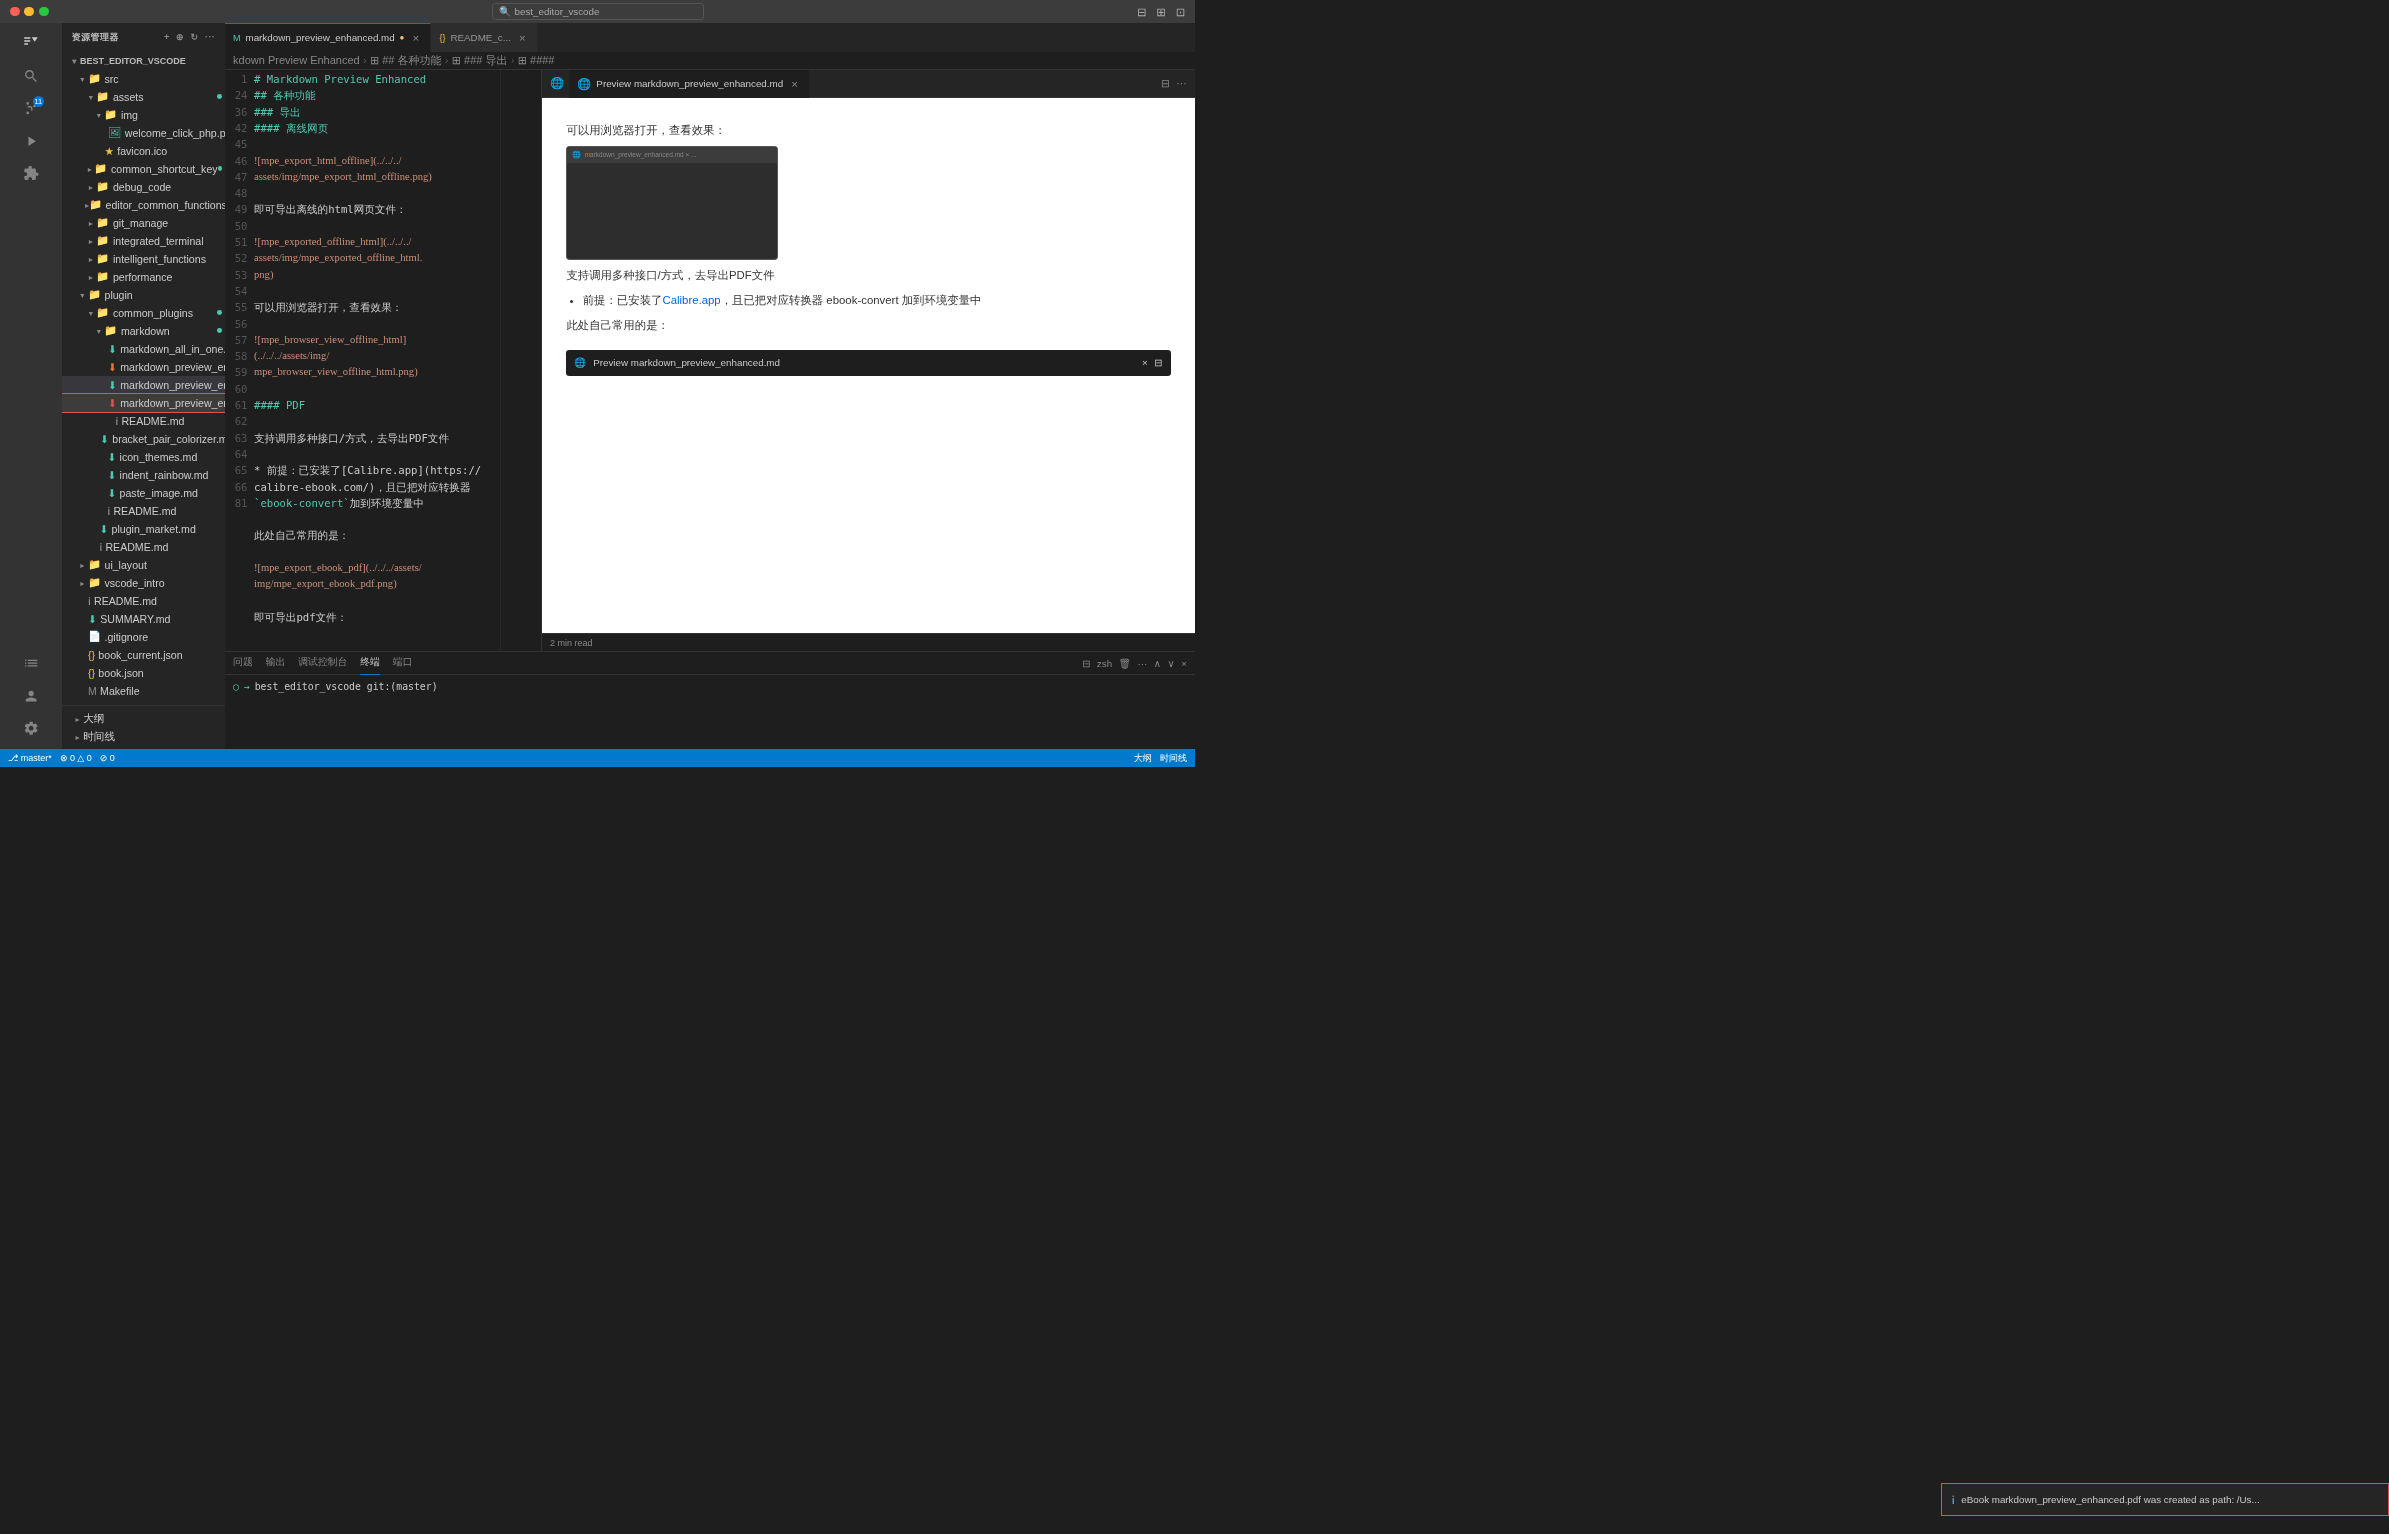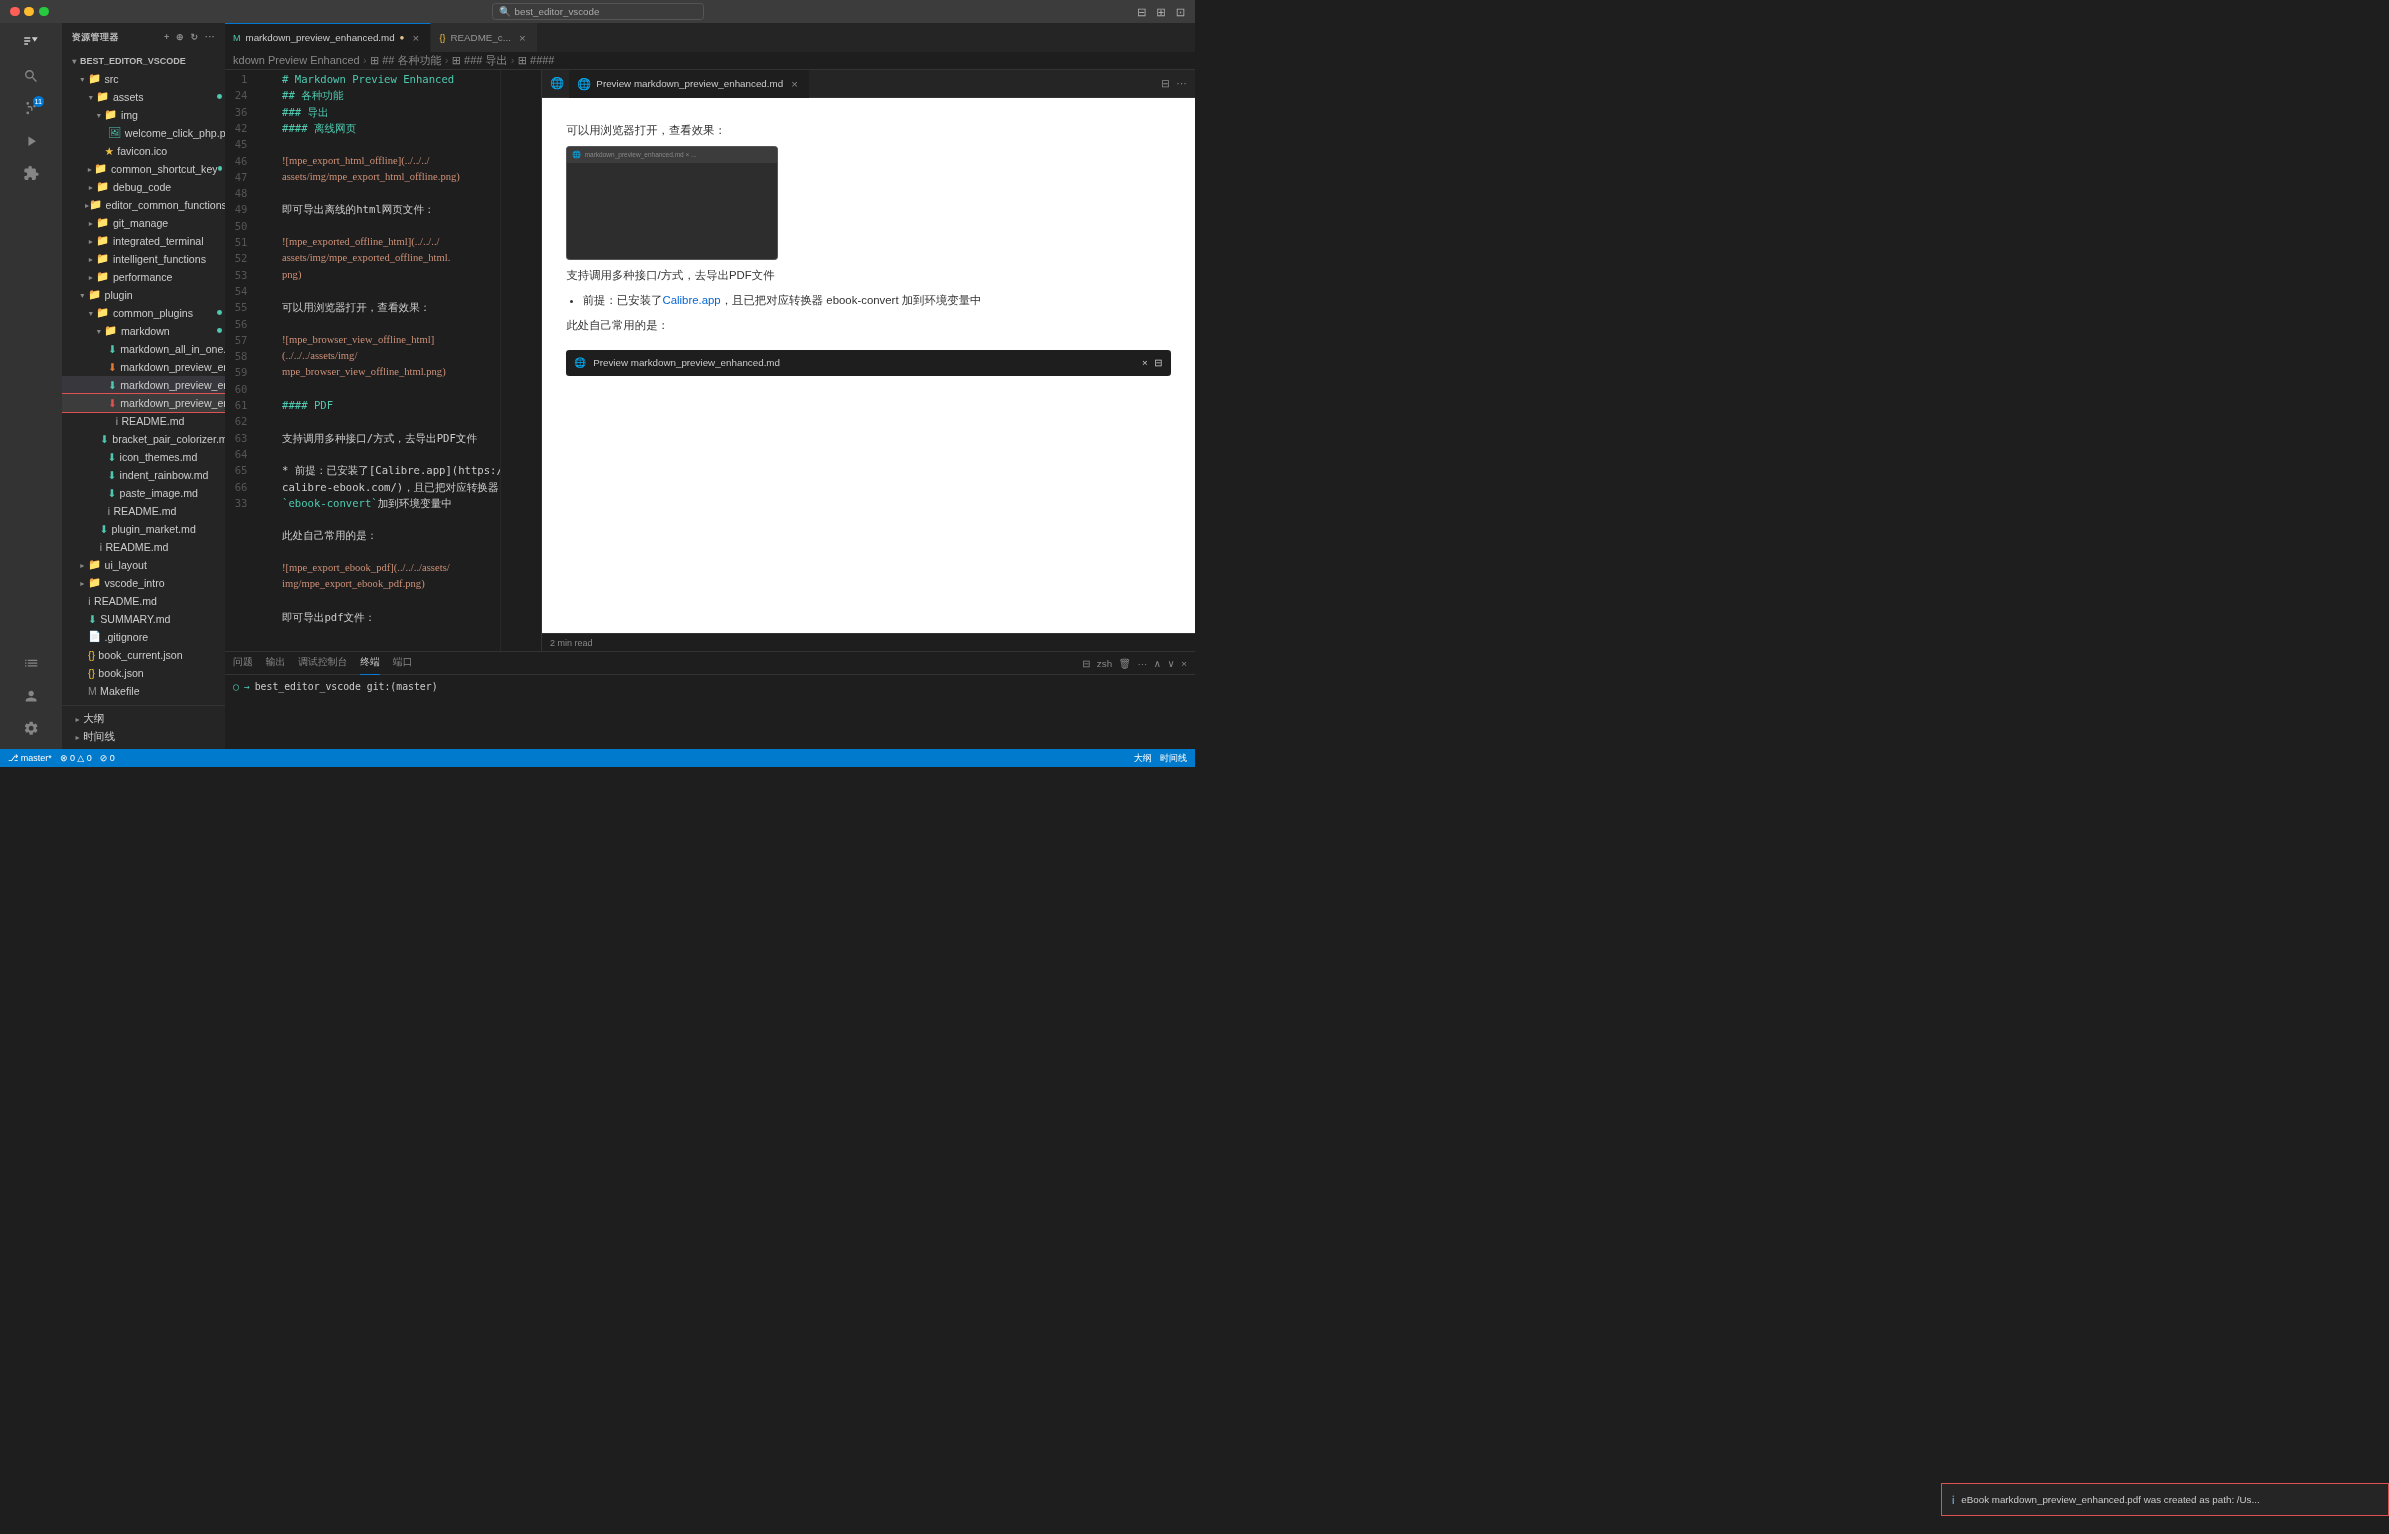--- a/index.html
+++ b/index.html
@@ -264,21 +264,20 @@
       color: #555;
       flex-shrink: 0;
       user-select: none;
       padding-top: 1.6px;
     }
     .code-lines {
       flex: 1;
       overflow: hidden;
       padding-top: 1.6px;
       padding-right: 6.5px;
-      margin-left: 28px;
     }
     .code-line {
       height: 16.3px;
       display: flex;
       align-items: center;
       white-space: nowrap;
     }
 
     
     .c-heading { color: #4ec9b0; }
@@ -866,21 +865,21 @@
             <div>60</div>
             <div></div>
             <div></div>
             <div>61</div>
             <div>62</div>
             <div>63</div>
             <div>64</div>
             <div></div>
             <div>65</div>
             <div>66</div>
-            <div>33</div>
+            <div>81</div>
           </div>
           <div class="code-lines">
             <div class="code-line">
                 <span class="c-heading"># Markdown Preview Enhanced</span>
               </div>
             <div class="code-line">
                 <span class="c-heading">## 各种功能</span>
               </div>
             <div class="code-line">
                 <span class="c-heading">### 导出</span>

